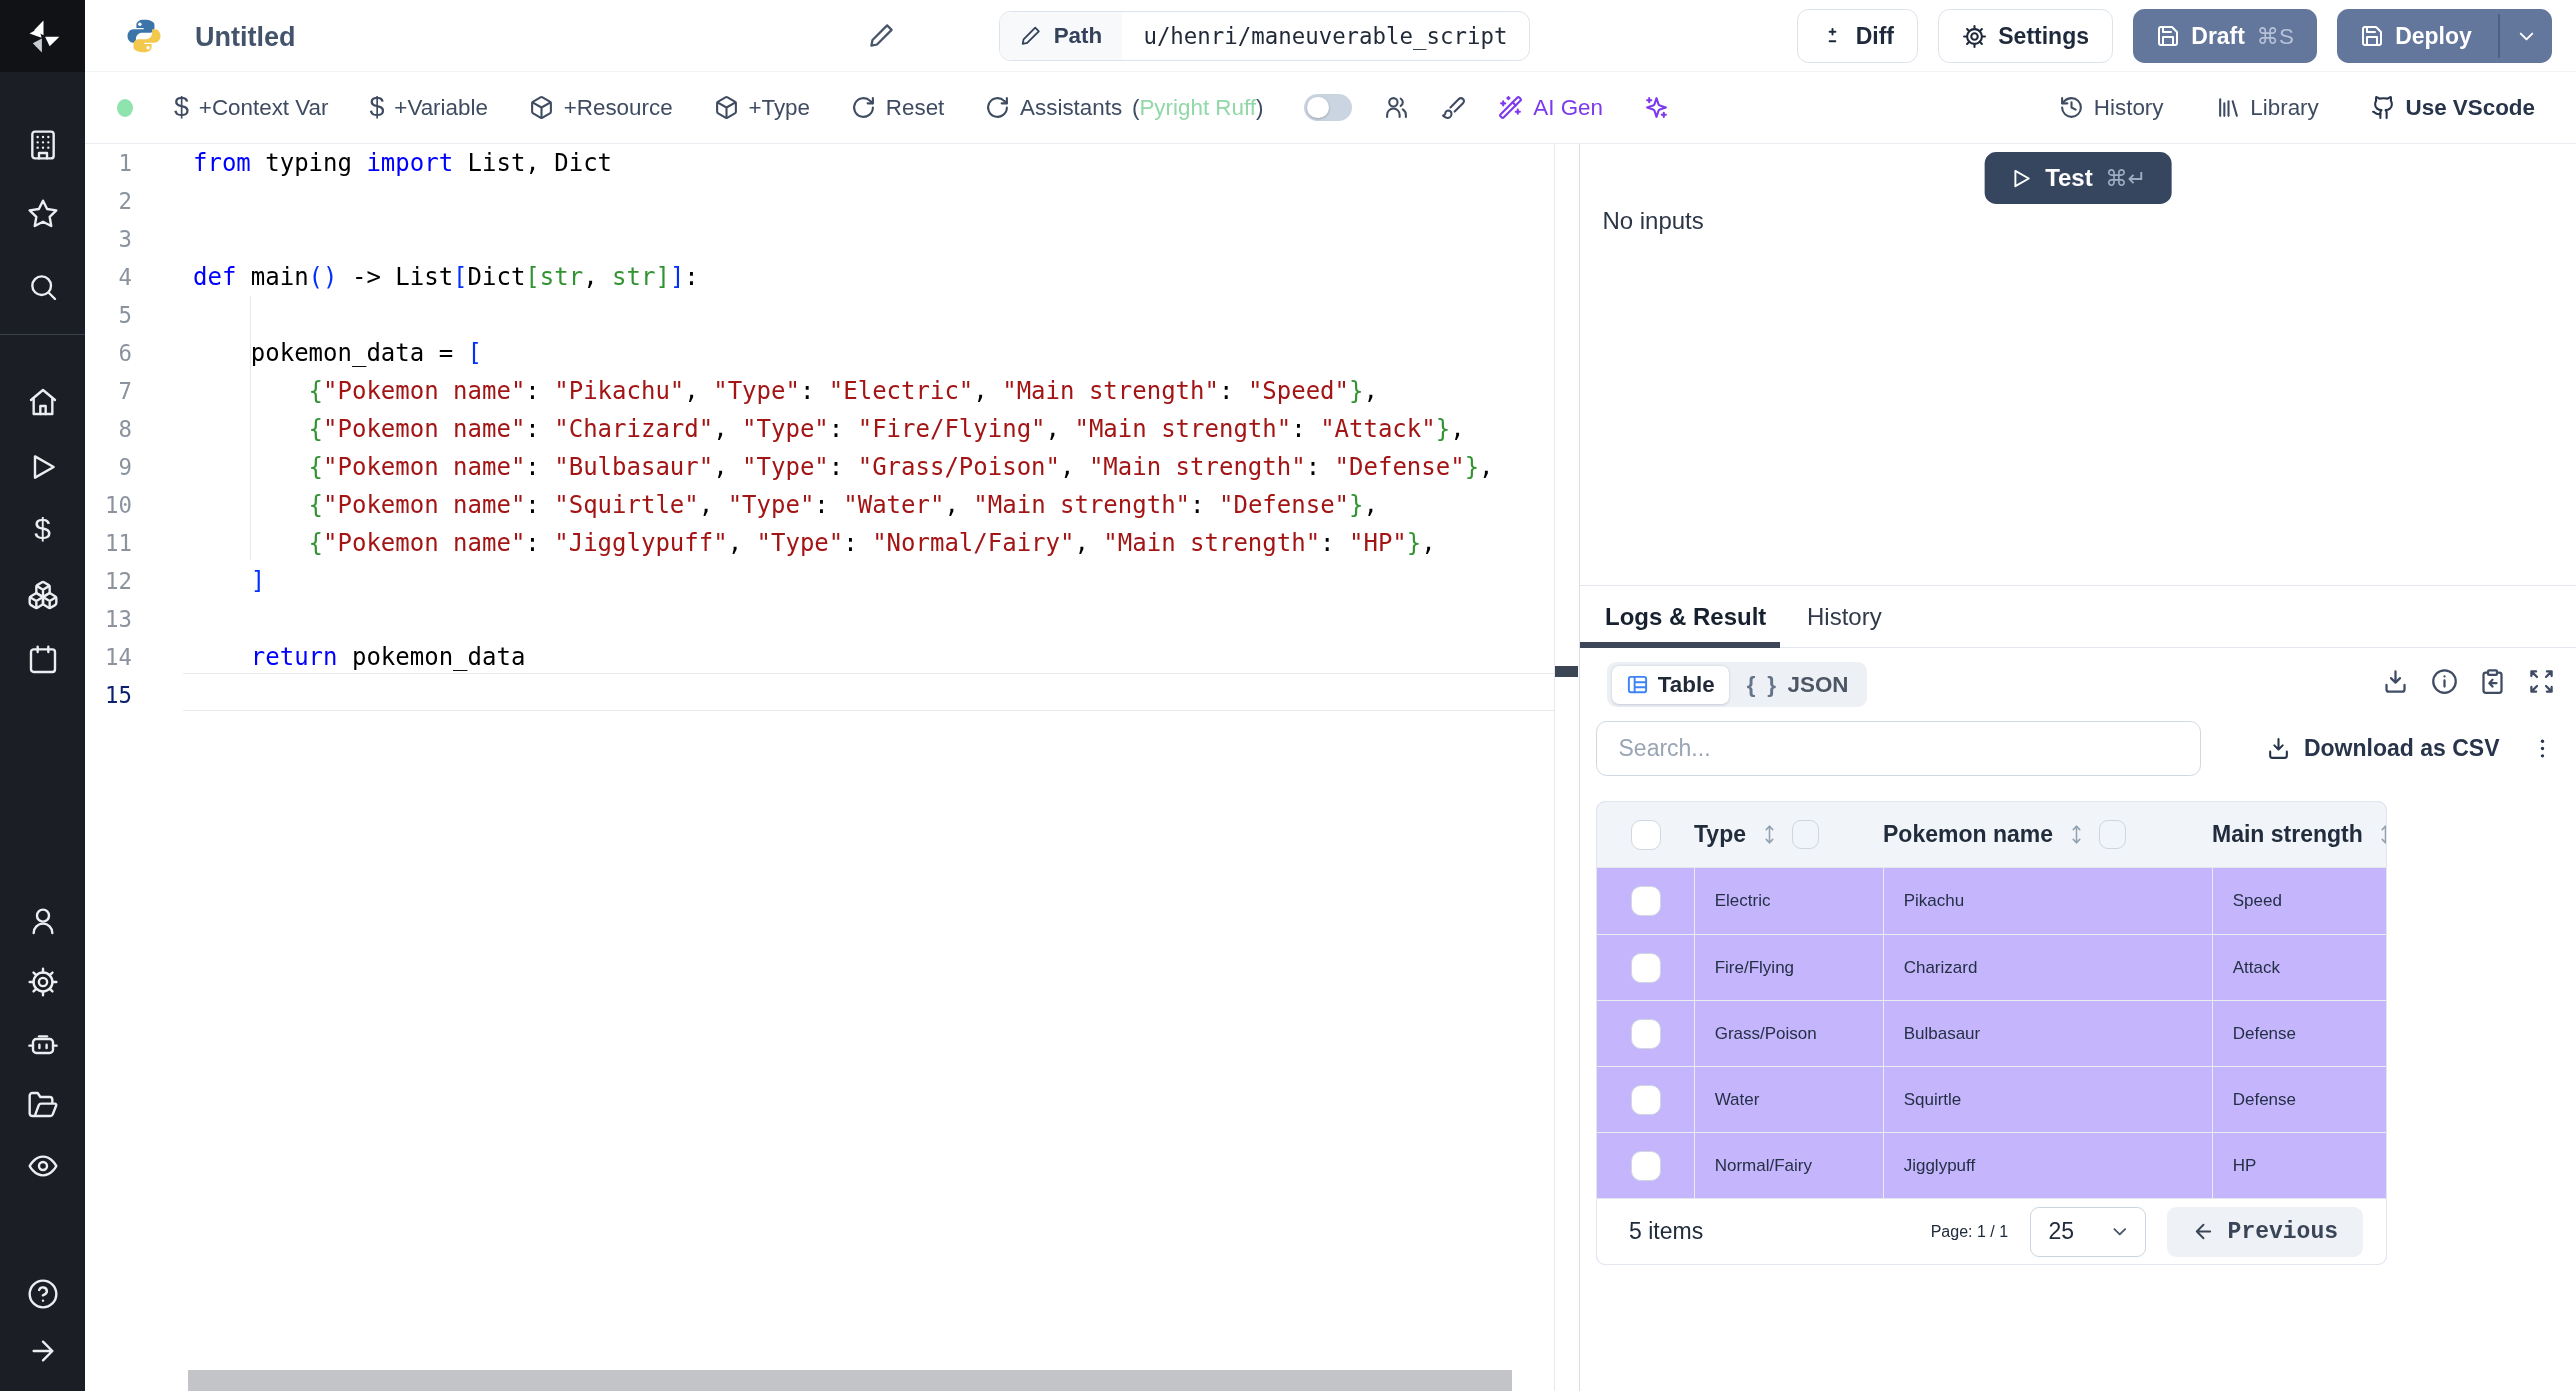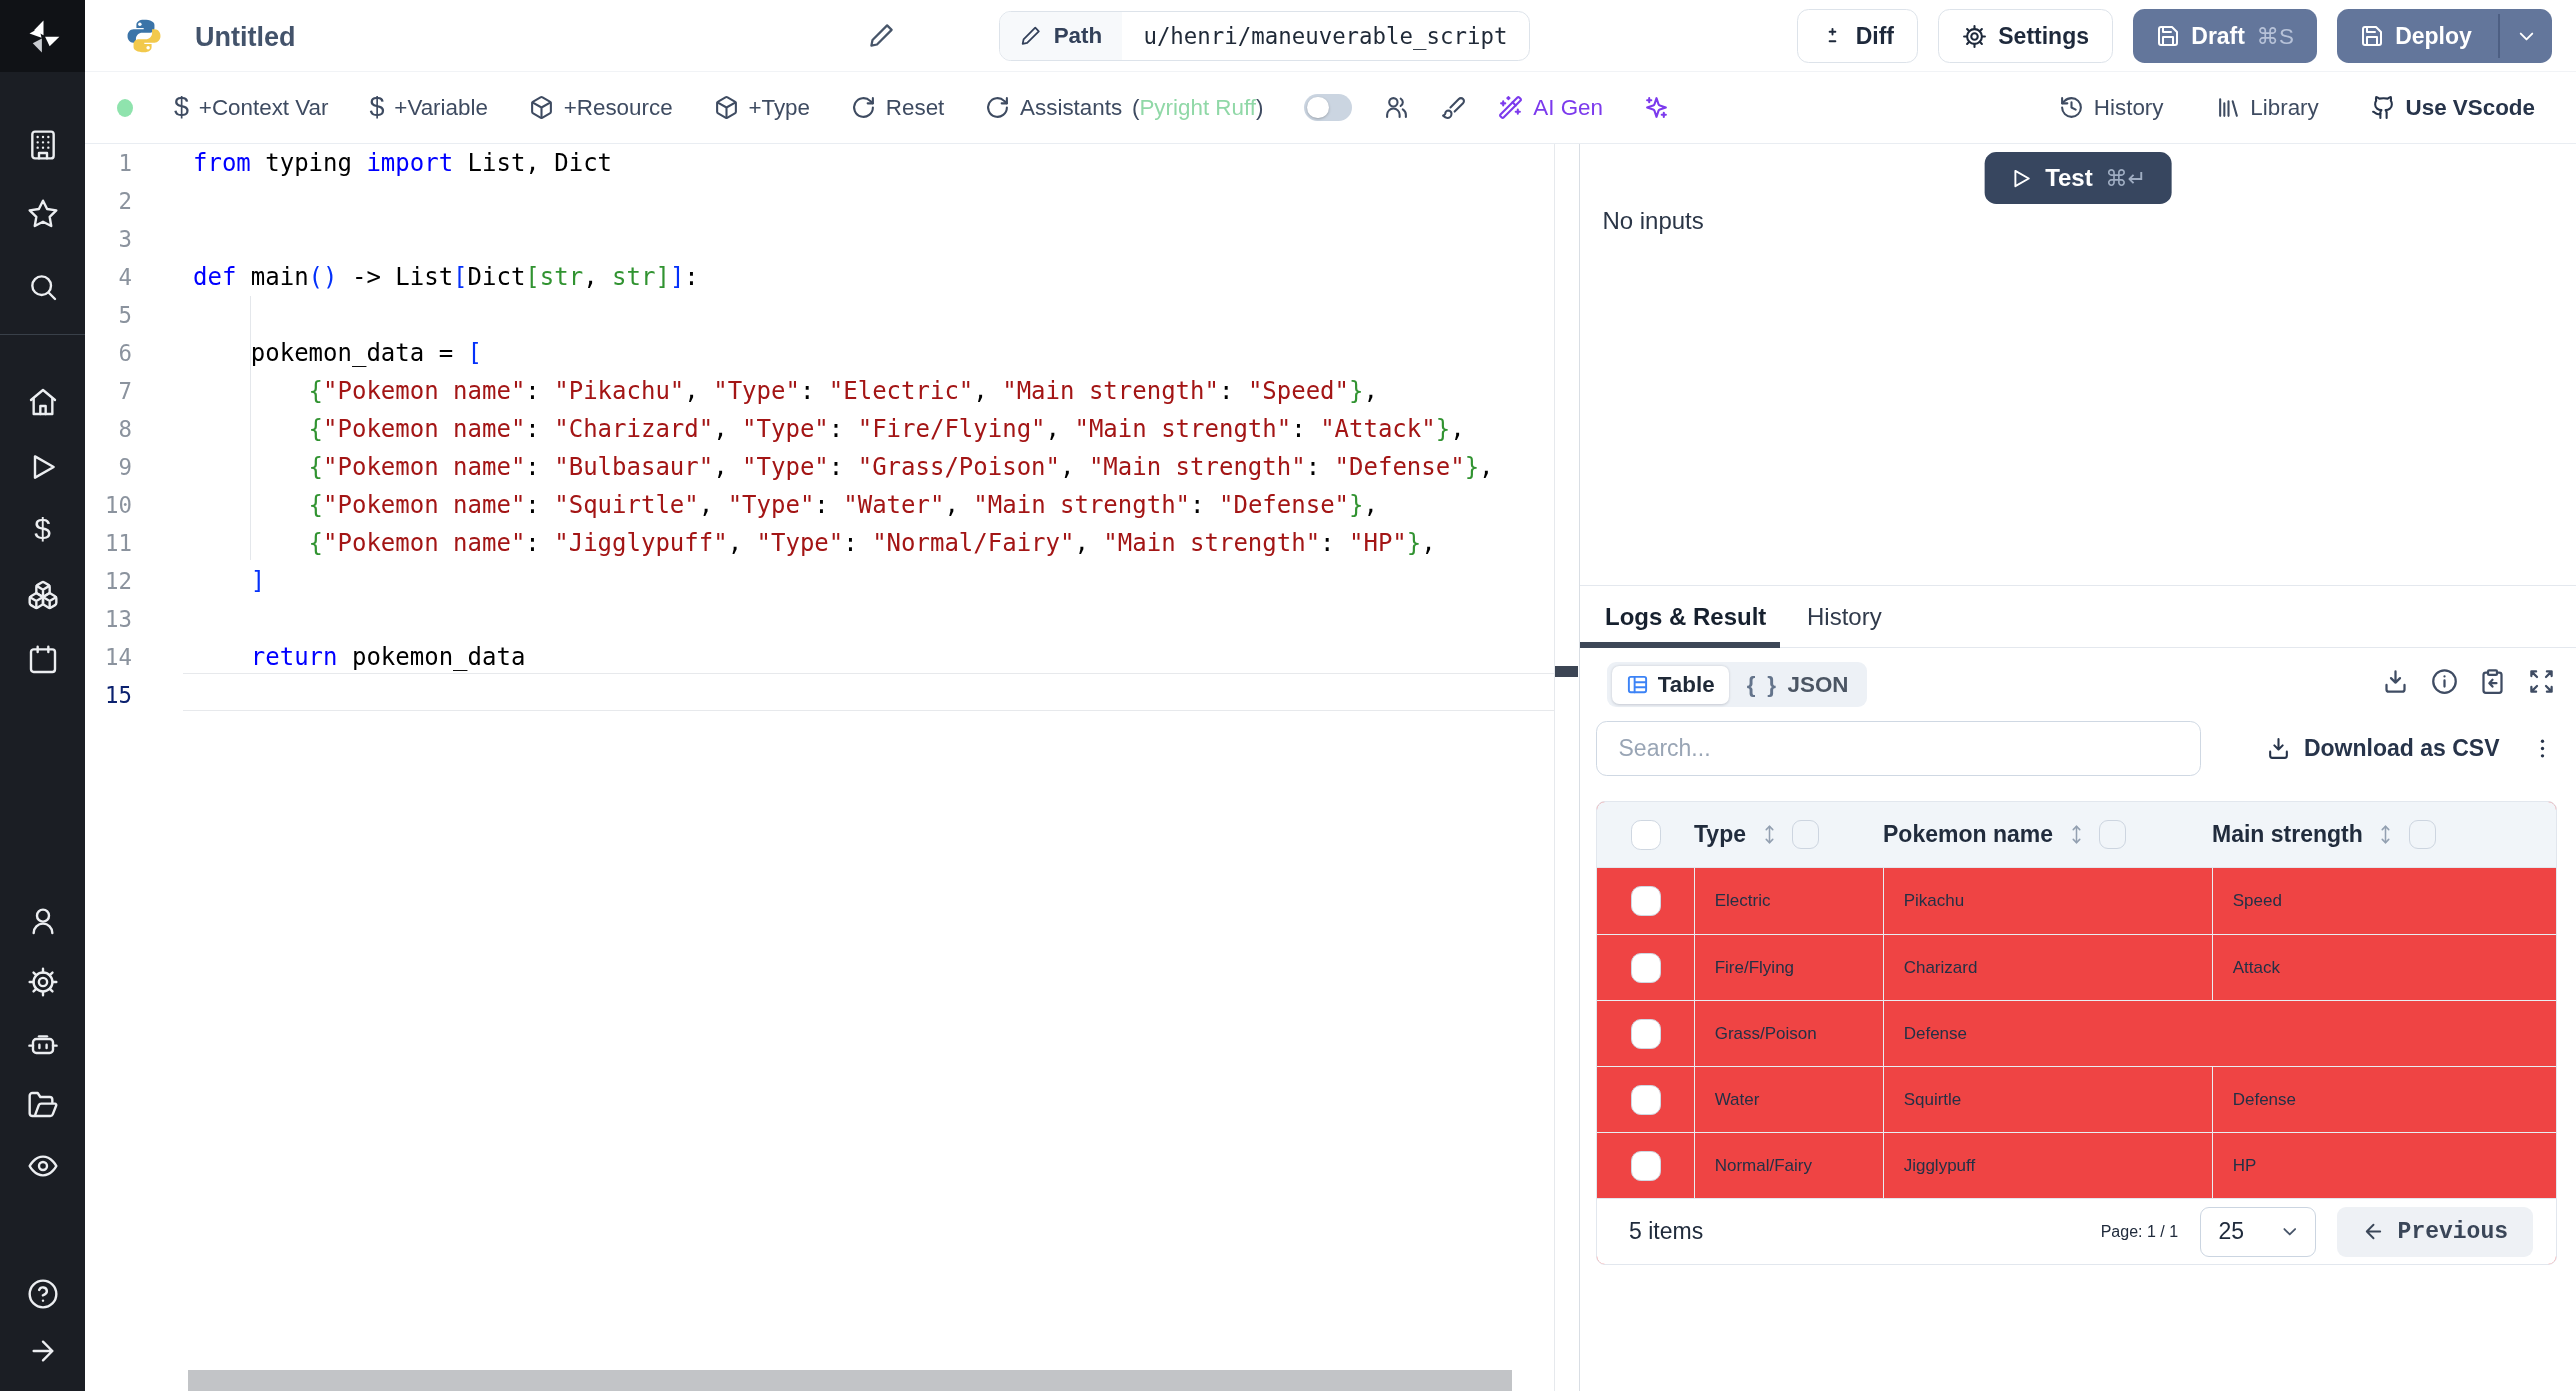--- a/index.html
+++ b/index.html
@@ -94,22 +94,22 @@
   #result-icons svg { width:27px; height:27px; }
 
   #search-input { position:absolute; left:16px; top:577px; width:605px; height:55px; border:1.8px solid #cfd8e3;
     border-radius:10.7px; padding:0 21.5px; font-size:23px; color:#1f2937; font-family:inherit; outline:none; }
   #search-input::placeholder { color:#99a5b5; }
   #csv-cluster { position:absolute; right:21.5px; top:577px; height:55px; display:flex; align-items:center; gap:30px; }
   #csv-btn { display:flex; align-items:center; gap:12.5px; font-size:23px; font-weight:600; color:#27344a;
     background:none; border:none; cursor:pointer; font-family:inherit; }
   #kebab-btn { background:none; border:none; color:#27344a; cursor:pointer; }
 
-  #table-wrap { position:absolute; left:16px; top:657px; width:961px; border:0.9px solid #e2e7ee; border-radius:9px;
-    overflow:hidden; background:#ef4444; }
+  #table-wrap { position:absolute; left:16px; top:657px; width:791px; border:0.9px solid #e2e7ee; border-radius:9px;
+    overflow:hidden; background:#c4b5fd; }
   .tgrid { display:grid; grid-template-columns:97px 189px 329px 346px; }
   #thead { background:#f1f5f9; height:66px; border-bottom:0.9px solid #e2e7ee; }
   .th-cell { display:flex; align-items:center; gap:11.6px; font-size:23px; font-weight:600; color:#212c3d; }
   .cb-cell { display:flex; align-items:center; justify-content:center; }
   .checkbox { width:30px; height:30px; border:1.8px solid #cfd7e1; border-radius:9.8px; background:#fff; cursor:pointer; }
   .mini-box { width:27px; height:29px; border:1.8px solid #cdd5e0; border-radius:9px; background:transparent; cursor:pointer; }
   .sort-ic { color:#93a0b1; cursor:pointer; }
   .sort-ic svg { width:23px; height:23px; stroke-width:1.6; }
   .t-row { height:66px; border-top:0.9px solid #e9edf2; }
   .t-row:first-child { border-top:none; }
@@ -711,20 +711,21 @@
           </div>
           <div class="td">Fire/Flying</div>
           <div class="td">Charizard</div>
           <div class="td">Attack</div>
         </div>
         <div class="t-row tgrid">
           <div class="cb-cell">
             <span class="checkbox"></span>
           </div>
           <div class="td">Grass/Poison</div>
+          <div class="td">Bulbasaur</div>
           <div class="td">Defense</div>
         </div>
         <div class="t-row tgrid">
           <div class="cb-cell">
             <span class="checkbox"></span>
           </div>
           <div class="td">Water</div>
           <div class="td">Squirtle</div>
           <div class="td">Defense</div>
         </div>

